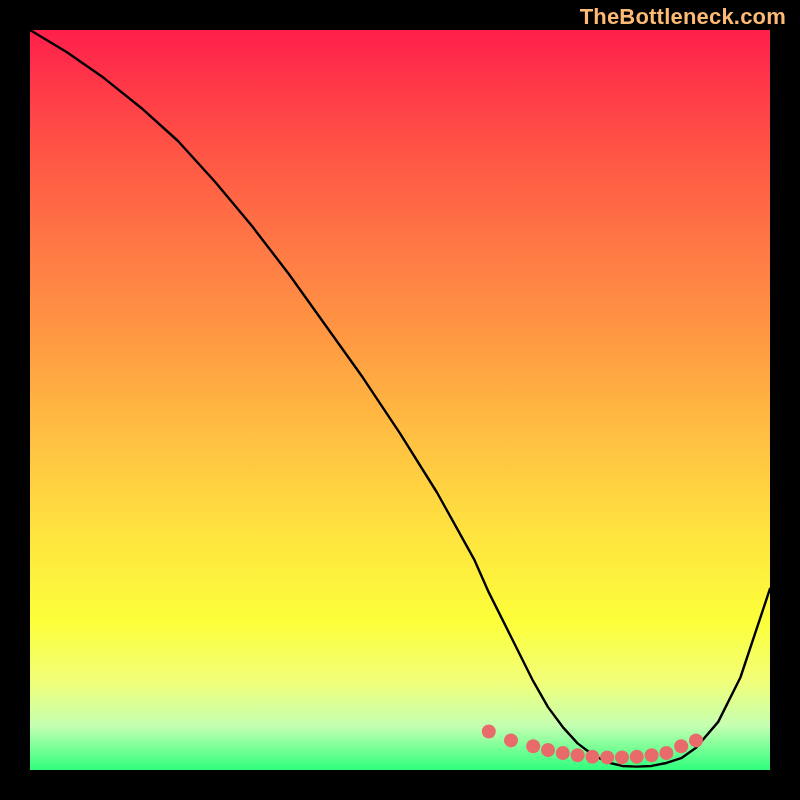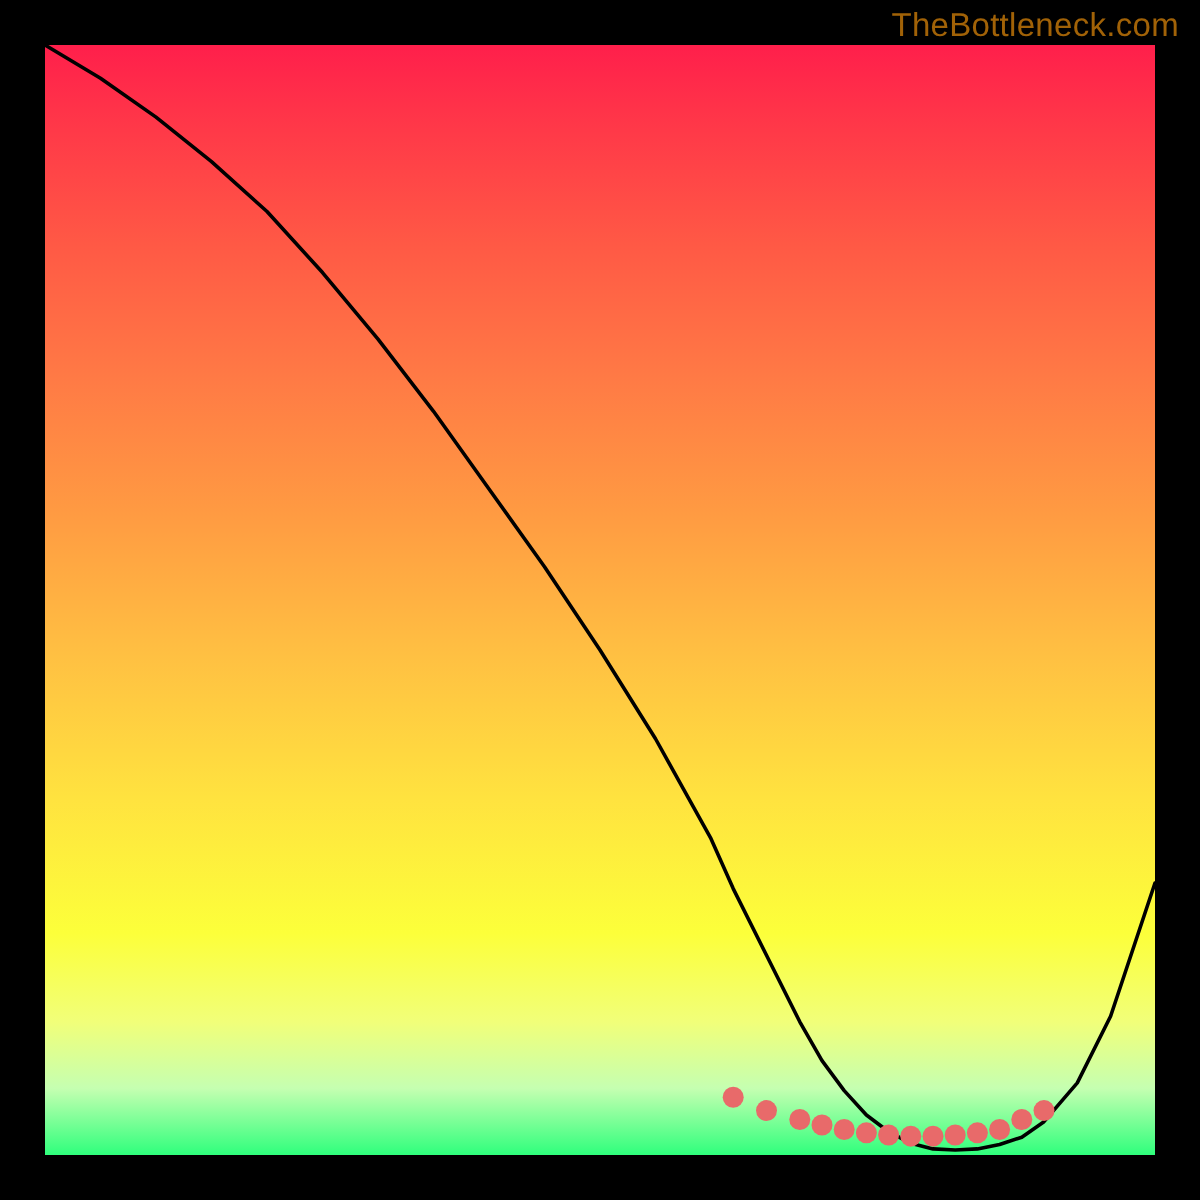--- a/index.html
+++ b/index.html
@@ -14,23 +14,23 @@
   .frame {
     position: relative;
     width: 800px;
     height: 800px;
     background: #000000;
   }
   .watermark {
     position: absolute;
     top: 4px;
     right: 14px;
-    color: #a16207;
+    color: #fdba74;
     font-size: 22px;
-    font-weight: 400;
+    font-weight: 700;
     letter-spacing: 0.2px;
     z-index: 10;
   }
   .plot-area {
     position: absolute;
     left: 30px;
     top: 30px;
     width: 740px;
     height: 740px;
     background: linear-gradient(to bottom,

